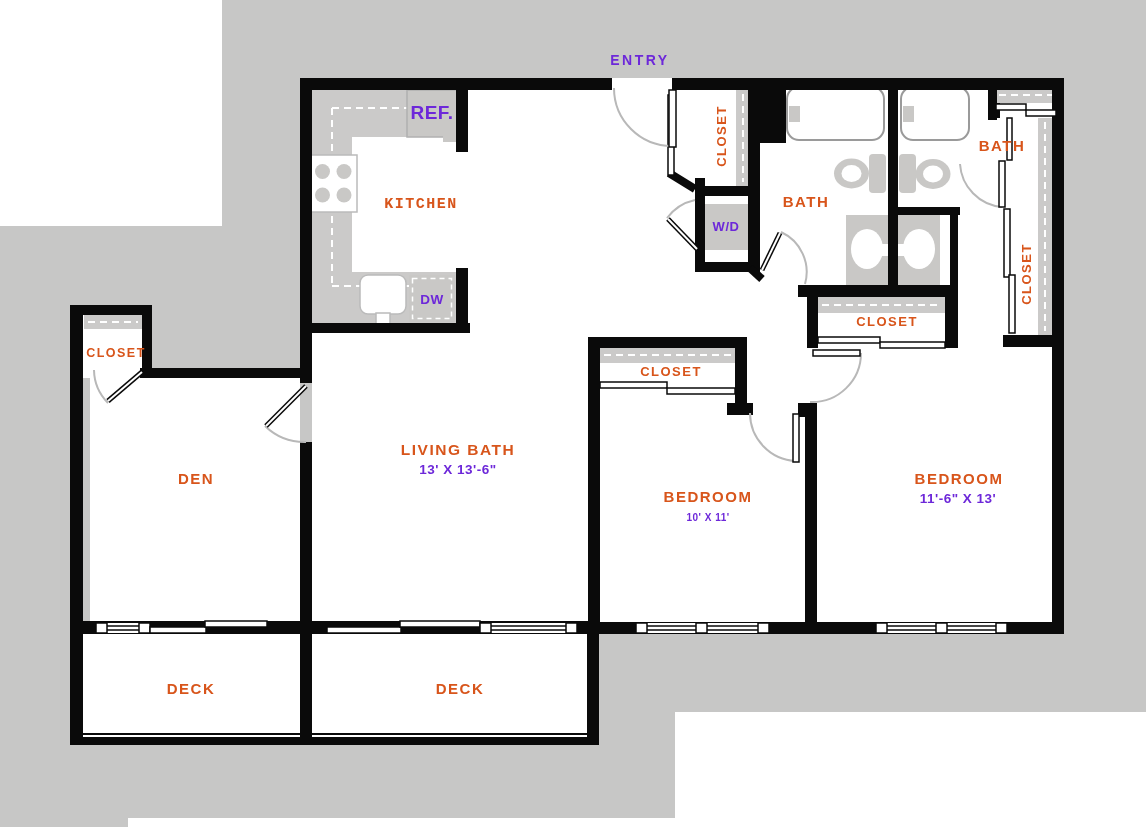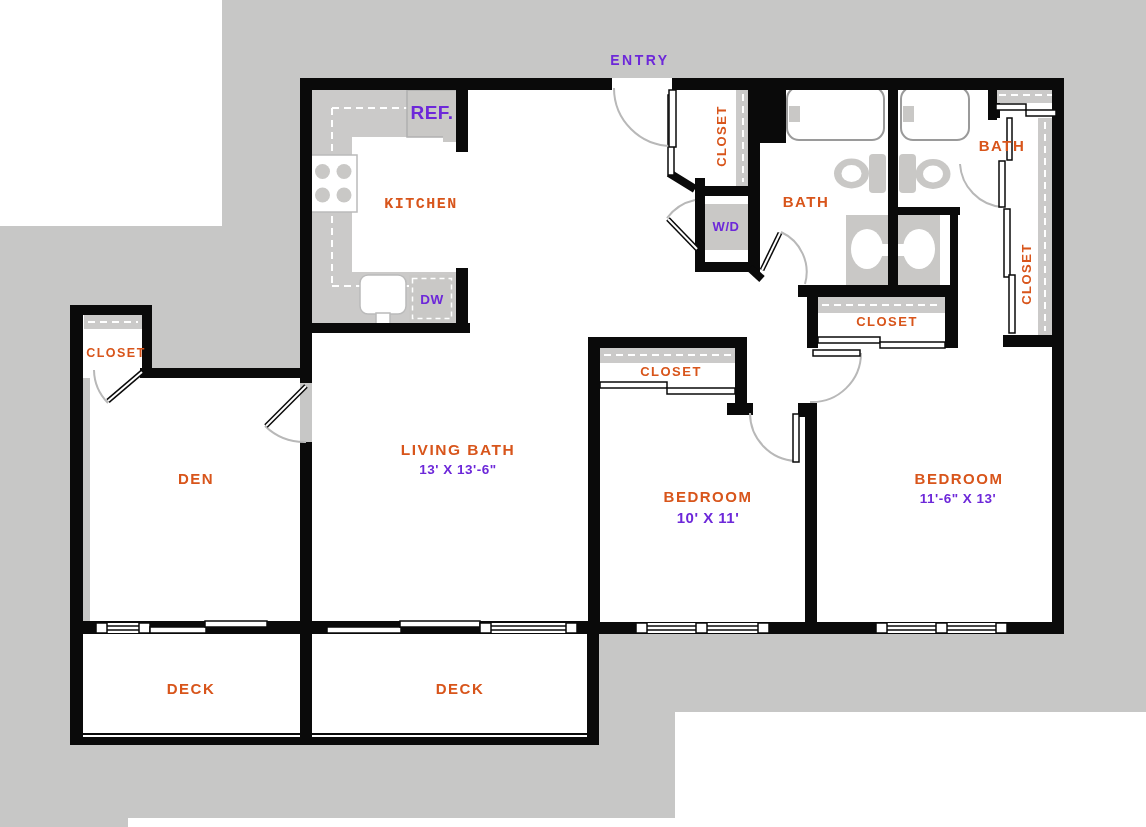--- a/index.html
+++ b/index.html
@@ -256,21 +256,21 @@
 <div class="lbl" style="left:116px;top:353px;font-size:12.5px;">CLOSET</div>
 
 <div class="lbl" style="left:671px;top:371px;font-size:13px;">CLOSET</div>
 
 <div class="lbl" style="left:196px;top:478px;font-size:15px;">DEN</div>
 
 <div class="lbl" style="left:458px;top:450px;font-size:15.5px;">LIVING BATH</div>
 <div class="lbl black" style="left:458px;top:469px;font-size:13.5px;letter-spacing:0.5px;">13' X 13'-6"</div>
 
 <div class="lbl" style="left:708px;top:496px;font-size:15px;">BEDROOM</div>
-<div class="lbl black" style="left:708px;top:517px;font-size:15px;letter-spacing:0.5px;">10' X 11'</div>
+<div class="lbl black" style="left:708px;top:517px;font-size:10px;letter-spacing:0.5px;">10' X 11'</div>
 
 <div class="lbl" style="left:959px;top:478px;font-size:15px;">BEDROOM</div>
 <div class="lbl black" style="left:958px;top:498px;font-size:13.5px;letter-spacing:0.5px;">11'-6" X 13'</div>
 
 <div class="lbl" style="left:191px;top:688px;font-size:15px;">DECK</div>
 <div class="lbl" style="left:460px;top:688px;font-size:15px;">DECK</div>
 
 </div>
 
 </body></html>

